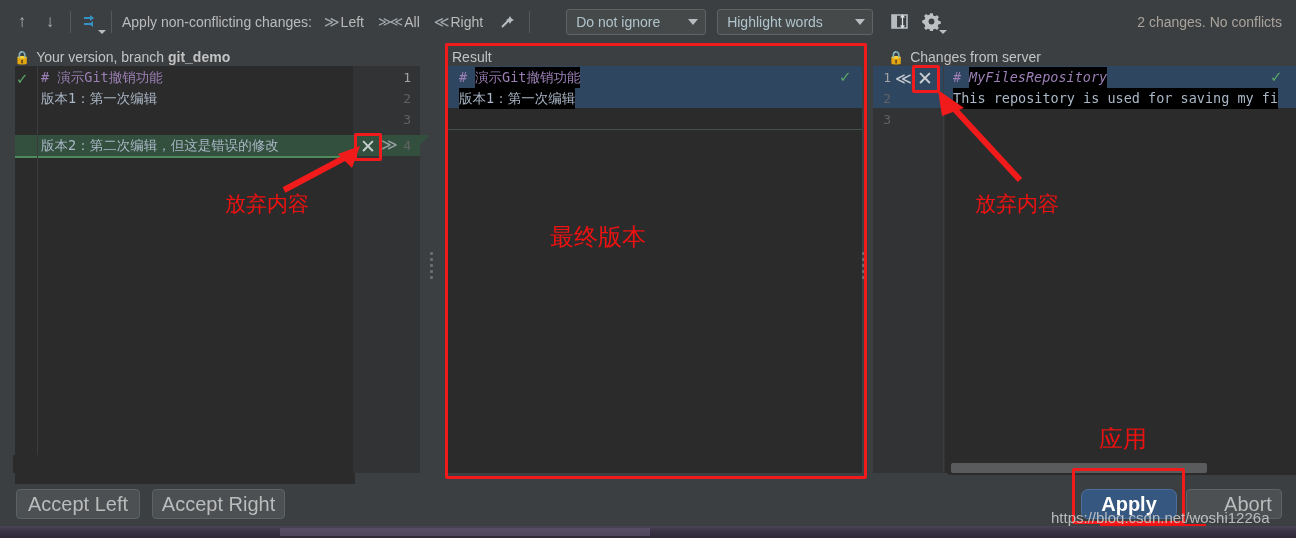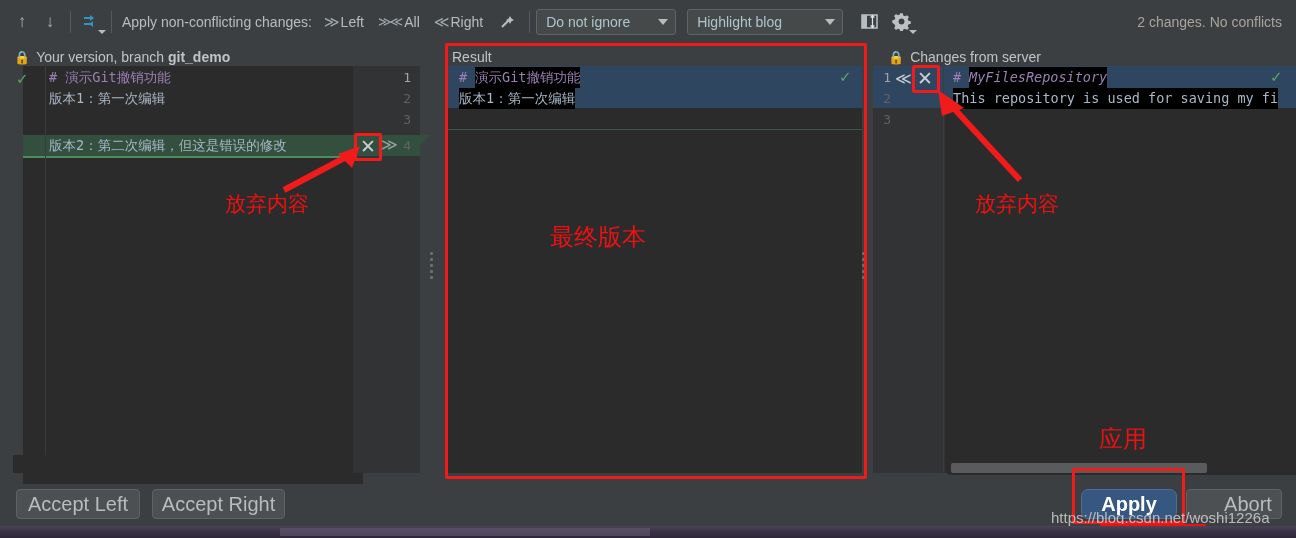--- a/index.html
+++ b/index.html
@@ -62,21 +62,21 @@
     position: absolute; font-family: "DejaVu Sans Mono", "Liberation Mono", monospace;
     font-size: 13.5px; line-height: 21px; white-space: pre;
   }
   .gutter-num {
     position: absolute; font-family: "DejaVu Sans Mono", monospace;
     font-size: 13px; line-height: 21px; color: #606366; text-align: right;
   }
   .gutter-num.active { color: #a4a3a3; }
 
   
-  #left-editor { left: 23px; top: 66px; width: 340px; height: 418px; }
+  #left-editor { left: 15px; top: 66px; width: 340px; height: 418px; }
   #left-gutter {
     position: absolute; left: 353px; top: 66px; width: 67px; height: 407px;
     background: #313335;
   }
 
   
   #mid-editor { left: 447px; top: 66px; width: 415px; height: 407px; background: #2b2b2b;}
   #mid-gutter {
     position: absolute; left: 447px; top: 66px; width: 52px; height: 407px;
     background: #313335;
@@ -180,26 +180,26 @@
 
     <div class="tb-icon" style="margin-left:10px;">
       <svg width="18" height="18" viewBox="0 0 18 18">
         <path d="M4 14 L13 5" stroke="#b6bcc0" stroke-width="2" fill="none"></path>
         <path d="M12 3 l1.3 2.6 L16 7 l-2.7 1.4 L12 11 l-1.3-2.6 L8 7 l2.7-1.4z" fill="#b6bcc0"></path>
       </svg>
     </div>
 
     <div class="tb-sep" style="margin-left:8px;"></div>
 
-    <div class="combo" style="min-width:140px;">
+    <div class="combo" style="min-width:140px;margin-left:30px;">
       <span>Do not ignore</span>
       <span class="caret"></span>
     </div>
     <div class="combo" style="min-width:156px;margin-left:11px;">
-      <span>Highlight blog</span>
+      <span>Highlight words</span>
       <span class="caret"></span>
     </div>
 
     <div class="tb-icon" style="margin-left:12px;">
       <svg width="19" height="17" viewBox="0 0 19 17">
         <rect x="2" y="2" width="15" height="13" stroke="#b6bcc0" stroke-width="1.6" fill="none"></rect>
         <rect x="2" y="2" width="5" height="13" fill="#b6bcc0"></rect>
         <path d="M12.5 3 v11 M10.6 4.6 L12.5 2.5 L14.4 4.6 M10.6 12.4 L12.5 14.5 L14.4 12.4" stroke="#dfe2e4" stroke-width="1.3" fill="none"></path>
       </svg>
     </div>

